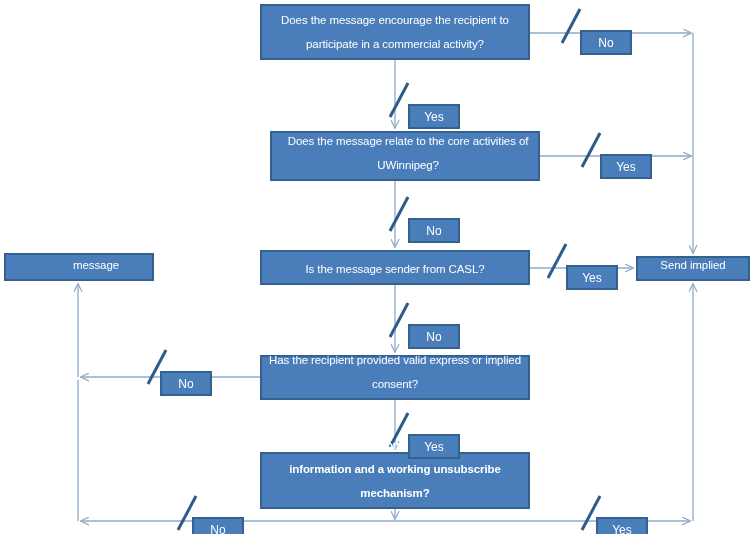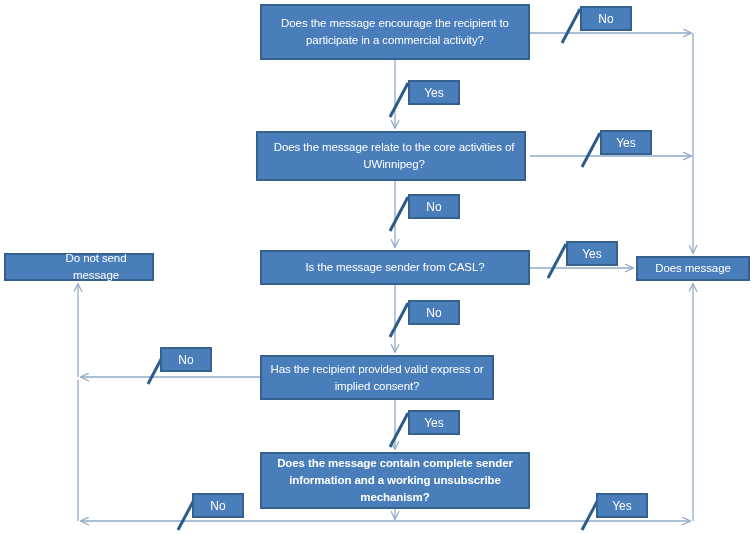--- a/index.html
+++ b/index.html
@@ -24,42 +24,43 @@
     width: 754px;
     height: 534px;
   }
   .node {
     position: absolute;
     box-sizing: border-box;
     background: #4a7ebb;
     border: 2px solid #35618f;
     color: #ffffff;
     display: flex;
-    align-items: center;
+    align-items: flex-end;
     justify-content: center;
     text-align: center;
     font-size: 11.5px;
-    line-height: 17px;
+    line-height: 24px;
     letter-spacing: -0.1px;
     padding: 2px 6px;
   }
   .node.terminal {
     font-size: 11.5px;
   }
   .label {
     position: absolute;
     box-sizing: border-box;
     background: #4a7ebb;
     border: 2px solid #35618f;
     color: #ffffff;
     display: flex;
     align-items: center;
     justify-content: center;
     font-size: 12px;
     line-height: 14px;
+    margin-top: 24px;
   }
 </style>
 </head>
 <body>
 
 <div id="canvas">
 
   <svg id="wires" viewBox="0 0 754 534" xmlns="http://www.w3.org/2000/svg">
     <defs>
       <marker id="ah" markerWidth="9" markerHeight="9" refX="8" refY="4.5" orient="auto" markerUnits="userSpaceOnUse">
@@ -110,42 +111,42 @@
       <line x1="390" y1="447" x2="408" y2="413"></line>
       <line x1="178" y1="530" x2="196" y2="496"></line>
       <line x1="582" y1="530" x2="600" y2="496"></line>
     </g>
   </svg>
 
   <div class="node" style="left:260px;top:4px;width:270px;height:56px;">
     <span>Does the message encourage the recipient to participate in a commercial activity?</span>
   </div>
 
-  <div class="node" style="left:256px;top:131px;width:270px;height:50px;padding-left:12px;">
+  <div class="node" style="left:270px;top:131px;width:270px;height:50px;padding-left:12px;">
     <span>Does the message relate to the core activities of UWinnipeg?</span>
   </div>
 
   <div class="node" style="left:260px;top:250px;width:270px;height:35px;">
     <span>Is the message sender from CASL?</span>
   </div>
 
-  <div class="node" style="left:260px;top:355px;width:234px;height:45px;">
+  <div class="node" style="left:260px;top:355px;width:270px;height:45px;">
     <span>Has the recipient provided valid express or implied consent?</span>
   </div>
 
   <div class="node" style="left:260px;top:452px;width:270px;height:57px;font-weight:bold;">
     <span>Does the message contain complete sender information and a working unsubscribe mechanism?</span>
   </div>
 
   <div class="node terminal" style="left:4px;top:253px;width:150px;height:28px;padding-left:40px;">
     <span>Do not send message</span>
   </div>
 
   <div class="node terminal" style="left:636px;top:256px;width:114px;height:25px;">
-    <span>Does message</span>
+    <span>Send implied</span>
   </div>
 
   <div class="label" style="left:580px;top:6px;width:52px;height:25px;">
     <span>No</span>
   </div>
 
   <div class="label" style="left:408px;top:80px;width:52px;height:25px;">
     <span>Yes</span>
   </div>
 

